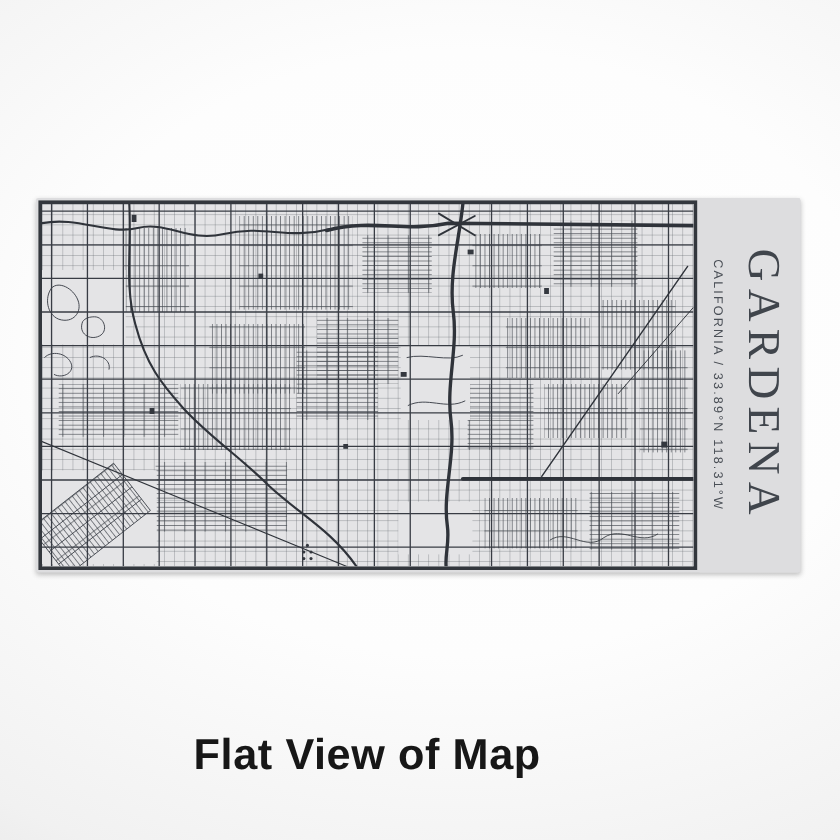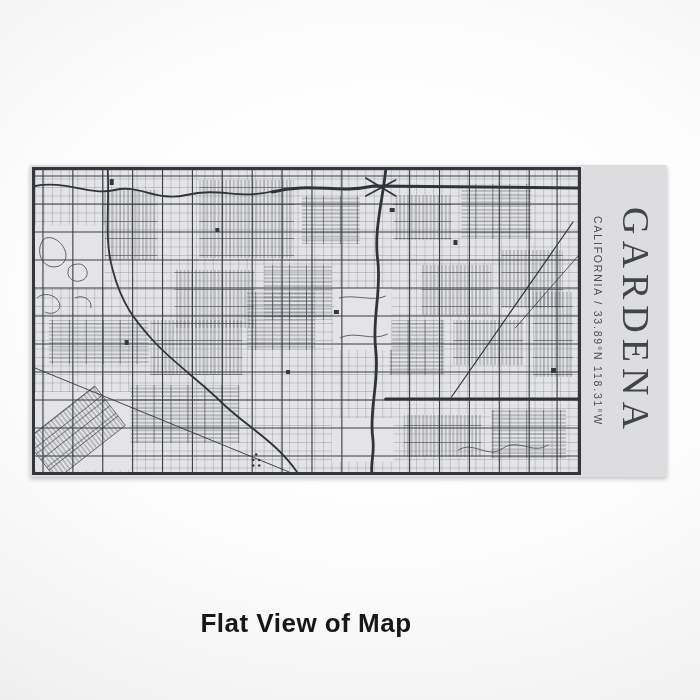--- a/index.html
+++ b/index.html
@@ -38,21 +38,21 @@
   }
   .map-subtitle{
     left:9px;
     font-family:"Liberation Sans",sans-serif;
     font-size:10.5px;letter-spacing:1.8px;color:#4a4f56;
   }
   
   .caption{
     position:absolute;left:0;top:608px;width:612px;text-align:center;
     font-family:"Liberation Sans",sans-serif;font-weight:700;
-    font-size:26px;color:#171717;letter-spacing:.5px;
+    font-size:36px;color:#171717;letter-spacing:.5px;
   }
 </style>
 </head>
 <body>
 
 <div class="stage">
 
   <div class="product">
 
     <div class="map-frame">

